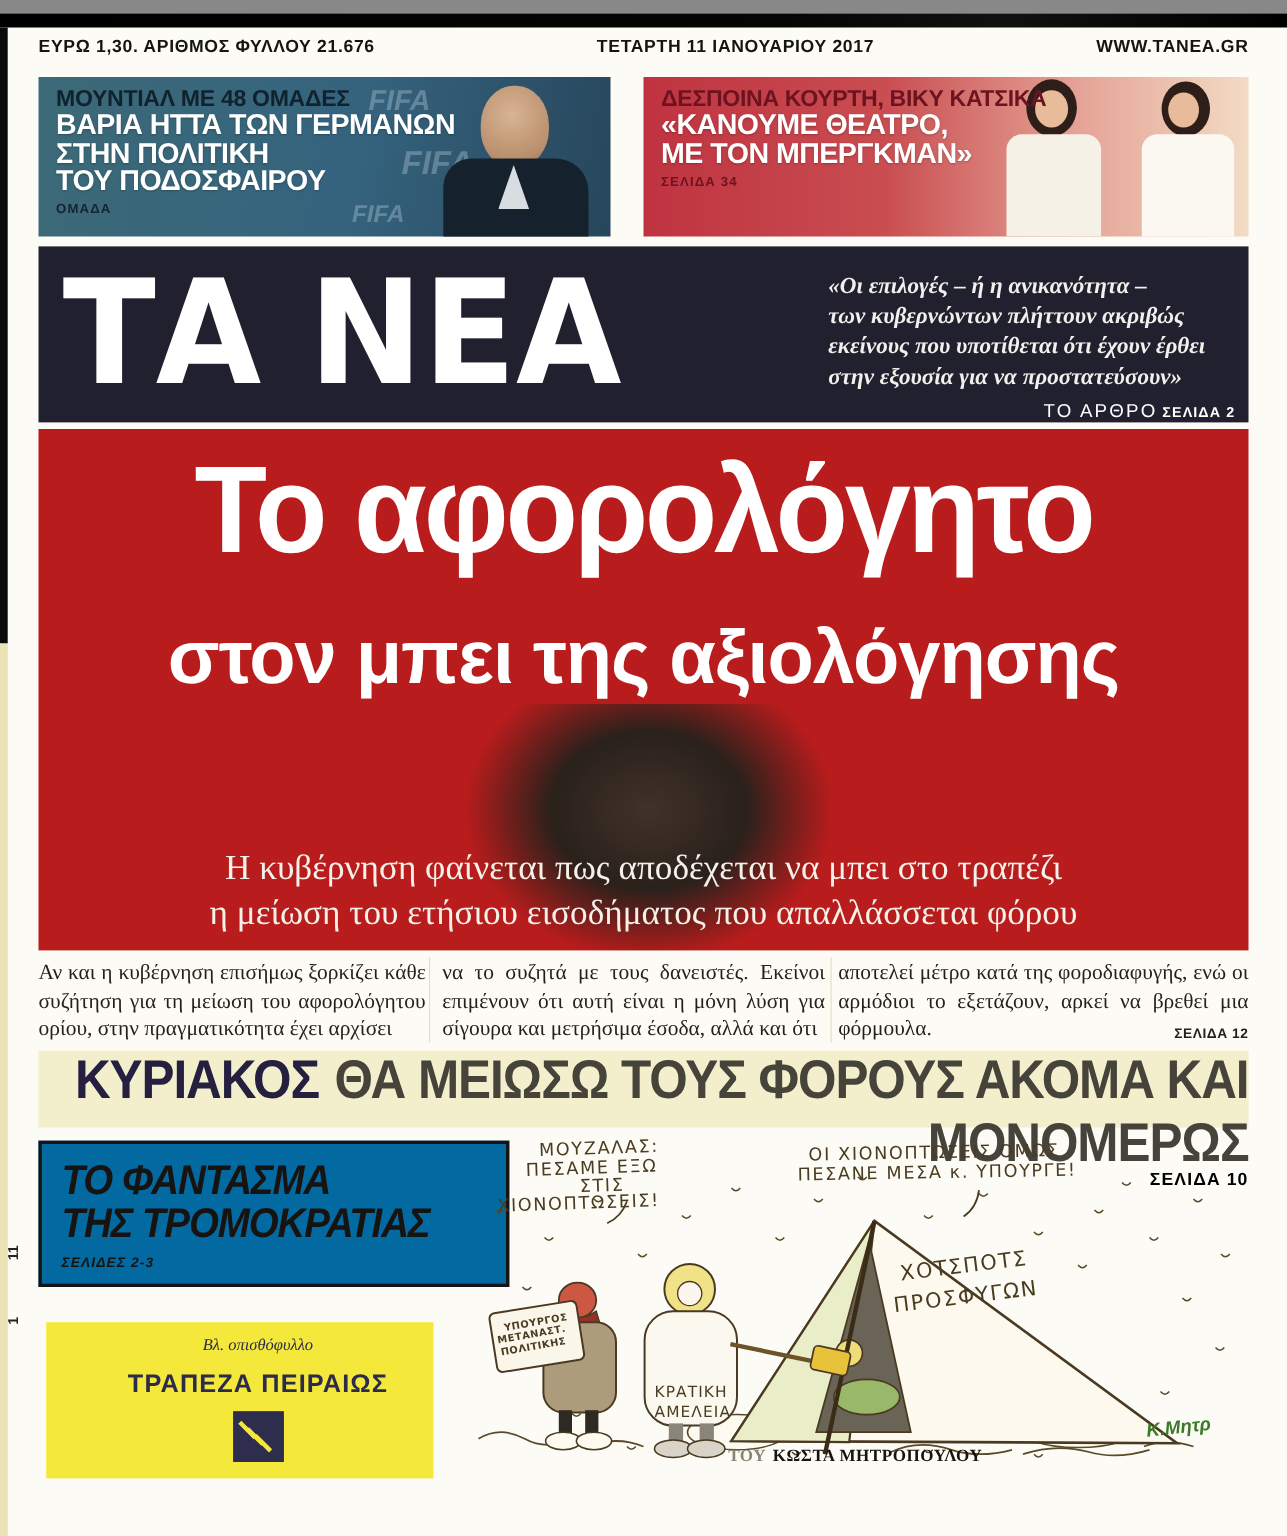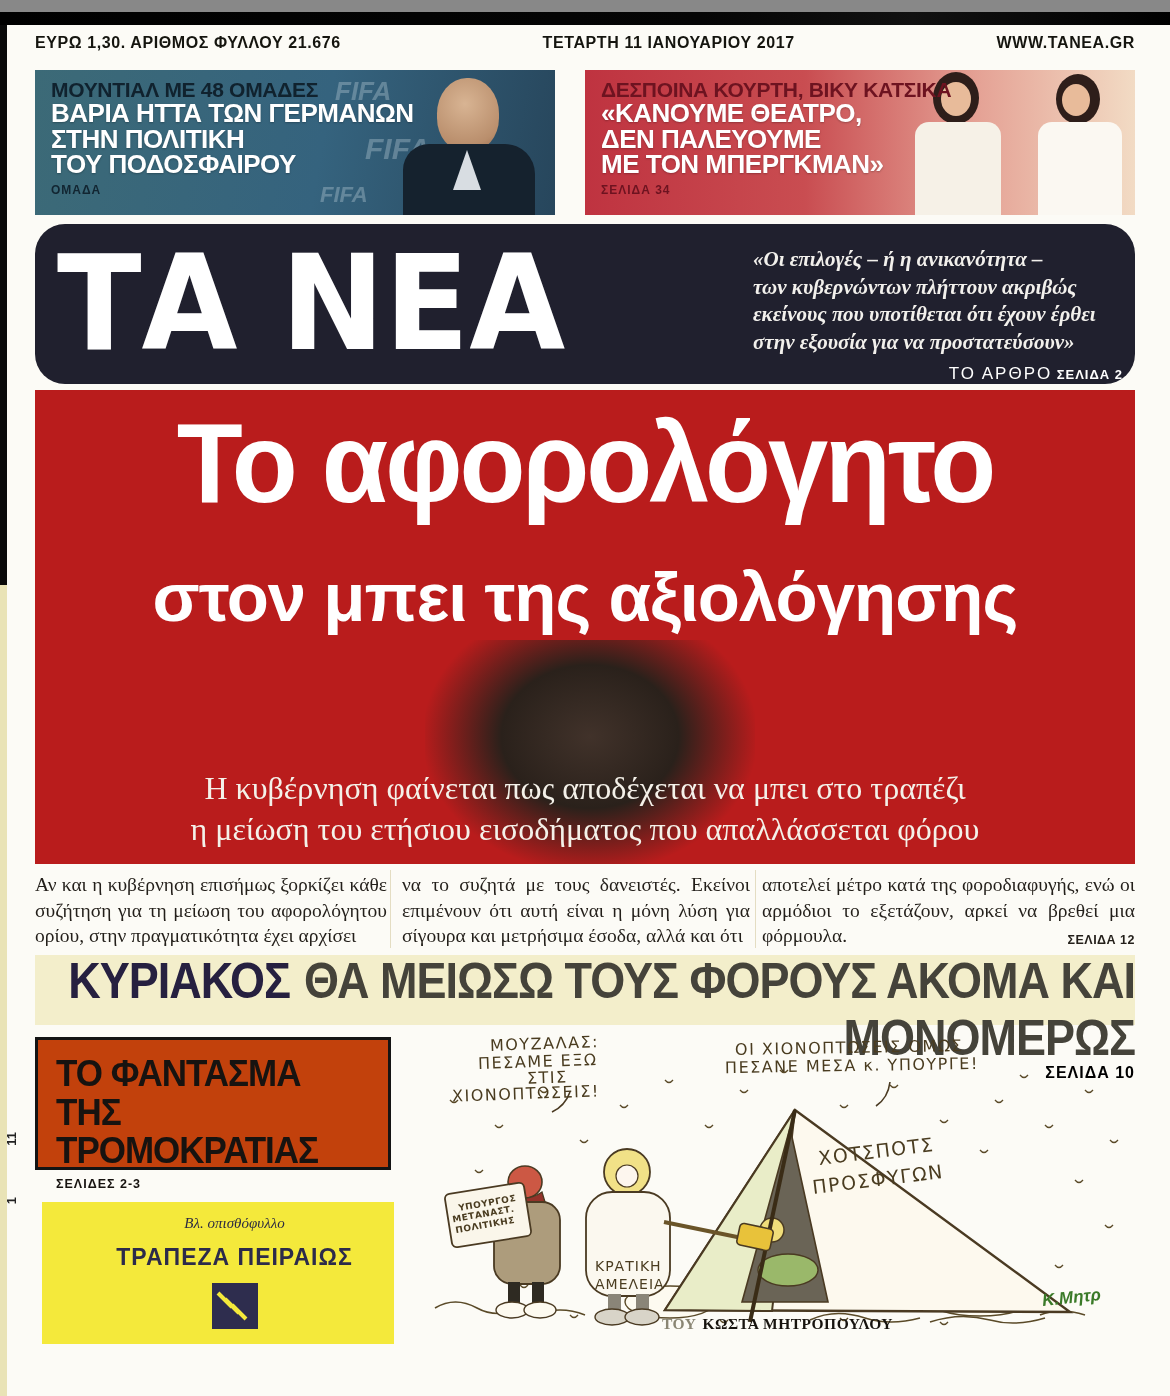--- a/index.html
+++ b/index.html
@@ -38,21 +38,21 @@
   .man-photo { position:absolute; right:0; top:0; width:170px; height:145px; }
   .man-head { position:absolute; left:52px; top:8px; width:62px; height:74px; border-radius:48% 48% 46% 46%; background:radial-gradient(circle at 45% 35%, #d8b493, #b98e6c 70%, #93674c); }
   .man-body { position:absolute; left:18px; top:74px; width:132px; height:75px; border-radius:26px 30px 0 0; background:#15222e; }
   .man-shirt { position:absolute; left:68px; top:80px; width:28px; height:40px; background:#d8dde2; clip-path:polygon(50% 0,100% 100%,0 100%); }
   .woman { position:absolute; }
   .w-head { position:absolute; border-radius:50%; background:#2e1e1a; }
   .w-face { position:absolute; border-radius:50%; background:#e8bb9a; }
   .w-shirt { position:absolute; border-radius:14px 14px 0 0; background:#f6f1e7; }
 
   
-  .masthead { left:35px; top:212px; width:1100px; height:160px; background:#20202e;border-radius:30px; }
+  .masthead { left:35px; top:212px; width:1100px; height:160px; background:#20202e; }
   .logo { position:absolute; left:22px; top:2px; font-size:124px; font-weight:900;
     font-family:"DejaVu Sans", sans-serif; color:#fff; letter-spacing:0px; transform:scaleY(1.06); transform-origin:top left; line-height:1.18; }
   .quote { position:absolute; left:718px; top:22px; width:370px; color:#f2f0ec;
     font-family:"Liberation Serif", serif; font-style:italic; font-weight:bold; font-size:21px; line-height:1.32; }
   .quote-ref { position:absolute; left:718px; top:140px; width:370px; text-align:right; color:#fff; }
   .quote-ref .a { font-size:17px; letter-spacing:2px; font-weight:500; }
   .quote-ref .b { font-size:13px; font-weight:800; letter-spacing:1px; }
 
   
   .lead-box { left:35px; top:378px; width:1100px; height:474px; background:#b91c1c; overflow:hidden; }
@@ -76,21 +76,21 @@
     font-size:12.5px; font-weight:800; letter-spacing:.5px; background:#fcfbf6; padding-left:8px; }
 
   
   .banner { left:35px; top:943px; width:1100px; height:70px; background:#f3eecb; text-align:right; }
   .banner-line { margin-top:3px; font-size:45px; font-weight:800; letter-spacing:-1px; transform:scaleY(1.1); }
   .banner-line .speaker { color:#262040; margin-right:14px; }
   .banner-line .statement { color:#45433a; }
   .banner-ref { font-size:16px; font-weight:800; letter-spacing:1px; color:#000000; margin-top:2px; }
 
   
-  .terror { left:35px; top:1025px; width:356px; height:133px; border:3px solid #141414; background:#c2410c; }
+  .terror { left:35px; top:1025px; width:428px; height:133px; border:3px solid #141414; background:#0369a1;font-style:italic; }
   .terror-title { margin:14px 0 0 18px; font-size:35px; font-weight:800; letter-spacing:-1px; line-height:1.02;
     color:#171310; transform:scaleY(1.08); transform-origin:top left; }
   .terror-ref { margin:16px 0 0 18px; font-size:12.5px; font-weight:800; letter-spacing:1px; color:#171310; }
 
   
   .ad { left:42px; top:1190px; width:352px; height:142px; background:#f4e93b; text-align:center;padding-left:33px; }
   .ad-note { margin-top:13px; font-family:"Liberation Serif", serif; font-style:italic; font-size:15px; color:#2c2b42; }
   .ad-brand { margin-top:12px; font-size:23px; font-weight:bold; letter-spacing:1px; color:#2c2b4a; }
   .ad-logo { margin:12px auto 0; width:46px; height:46px; background:#2e2d4e; position:relative; }
 
@@ -151,21 +151,20 @@
     </div>
     <div class="woman" style="left:455px;top:4px;">
       <div class="w-head" style="left:16px;top:0px;width:44px;height:50px;"></div>
       <div class="w-face" style="left:22px;top:10px;width:28px;height:32px;"></div>
       <div class="w-shirt" style="left:-2px;top:48px;width:84px;height:97px;background:#fbf8f2;"></div>
     </div>
     <div class="inner">
       <div class="kicker">ΔΕΣΠΟΙΝΑ ΚΟΥΡΤΗ, ΒΙΚΥ ΚΑΤΣΙΚΑ</div>
       <div class="promo-title">
         <div>«ΚΑΝΟΥΜΕ ΘΕΑΤΡΟ,</div>
-        <div>ΔΕΝ ΠΑΛΕΥΟΥΜΕ</div>
         <div>ΜΕ ΤΟΝ ΜΠΕΡΓΚΜΑΝ»</div>
       </div>
       <div class="promo-ref">ΣΕΛΙΔΑ 34</div>
     </div>
   </div>
 
   <div class="abs masthead">
     <div class="logo">ΤΑ ΝΕΑ</div>
     <div class="quote">
       <div>«Οι επιλογές – ή η ανικανότητα –</div>

